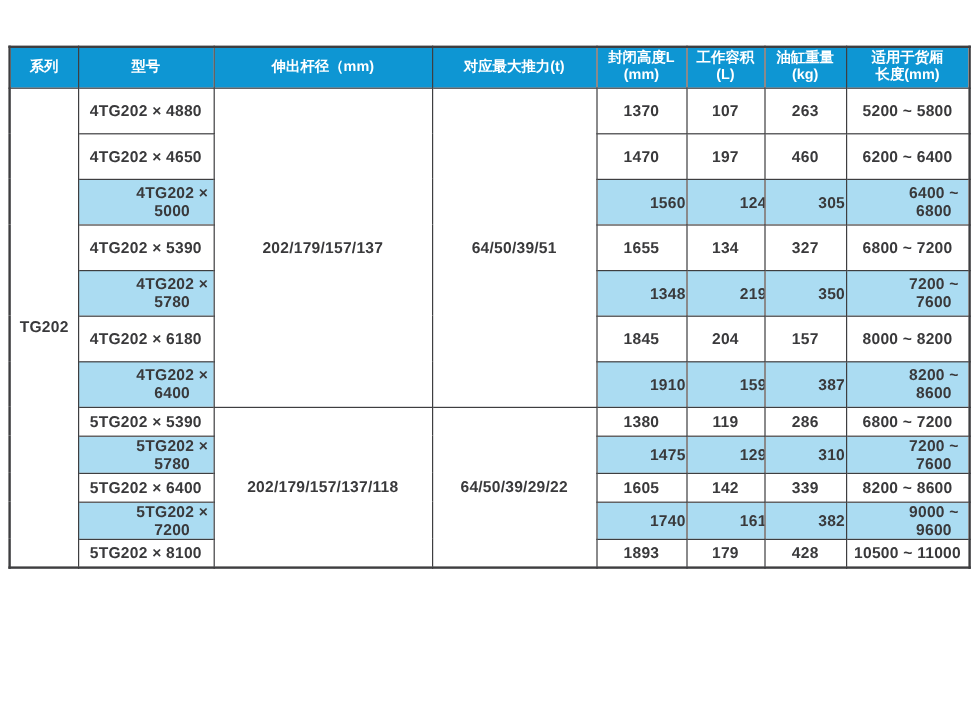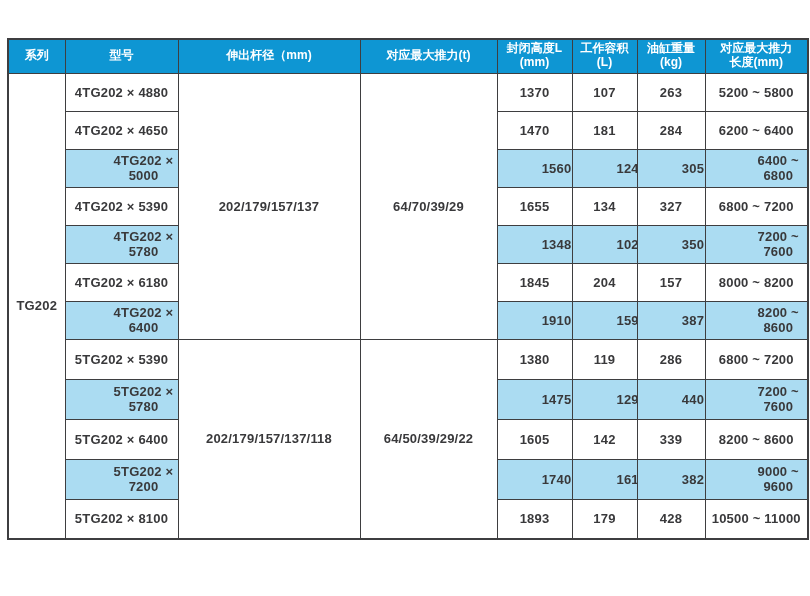--- a/index.html
+++ b/index.html
@@ -40,21 +40,21 @@
     margin-top: 36px;
   }
   td {
     font-size: 13px;
     font-weight: bold;
     color: var(--body-text, #39393b);
     background: #ffffff;
     letter-spacing: 0.2px;
   }
   tr.g1 td { height: 38px; }
-  tr.g2 td { height: 40px; }
+  tr.g2 td { height: 24px; }
   tr.hl td.data-cell { background: var(--stripe-bg, #abdcf2); padding-left: 44px; }
 </style>
 </head>
 <body>
 
 <div class="page">
   <table class="spec">
     <colgroup>
       <col style="width:57px">
       <col style="width:113px">
@@ -68,60 +68,60 @@
     <thead>
       <tr>
         <th>系列</th>
         <th>型号</th>
         <th>伸出杆径（mm)</th>
         <th>对应最大推力(t)</th>
         <th>封闭高度L
 (mm)</th>
         <th>工作容积 (L)</th>
         <th>油缸重量(kg)</th>
-        <th>对应最大推力
+        <th>适用于货厢
 长度(mm)</th>
       </tr>
     </thead>
     <tbody id="spec-tbody">
         <tr class="g1">
           <td class="merged-cell" rowspan="12">TG202</td>
           <td class="data-cell">4TG202 × 4880</td>
           <td class="merged-cell" rowspan="7">202/179/157/137</td>
-          <td class="merged-cell" rowspan="7">64/70/39/29</td>
+          <td class="merged-cell" rowspan="7">64/50/39/51</td>
           <td class="data-cell">1370</td>
           <td class="data-cell">107</td>
           <td class="data-cell">263</td>
           <td class="data-cell">5200 ~ 5800</td>
         </tr>
         <tr class="g1">
           <td class="data-cell">4TG202 × 4650</td>
           <td class="data-cell">1470</td>
-          <td class="data-cell">181</td>
-          <td class="data-cell">284</td>
+          <td class="data-cell">197</td>
+          <td class="data-cell">460</td>
           <td class="data-cell">6200 ~ 6400</td>
         </tr>
         <tr class="hl g1">
           <td class="data-cell">4TG202 × 5000</td>
           <td class="data-cell">1560</td>
           <td class="data-cell">124</td>
           <td class="data-cell">305</td>
           <td class="data-cell">6400 ~ 6800</td>
         </tr>
         <tr class="g1">
           <td class="data-cell">4TG202 × 5390</td>
           <td class="data-cell">1655</td>
           <td class="data-cell">134</td>
           <td class="data-cell">327</td>
           <td class="data-cell">6800 ~ 7200</td>
         </tr>
         <tr class="hl g1">
           <td class="data-cell">4TG202 × 5780</td>
           <td class="data-cell">1348</td>
-          <td class="data-cell">102</td>
+          <td class="data-cell">219</td>
           <td class="data-cell">350</td>
           <td class="data-cell">7200 ~ 7600</td>
         </tr>
         <tr class="g1">
           <td class="data-cell">4TG202 × 6180</td>
           <td class="data-cell">1845</td>
           <td class="data-cell">204</td>
           <td class="data-cell">157</td>
           <td class="data-cell">8000 ~ 8200</td>
         </tr>
@@ -138,21 +138,21 @@
           <td class="merged-cell" rowspan="5">64/50/39/29/22</td>
           <td class="data-cell">1380</td>
           <td class="data-cell">119</td>
           <td class="data-cell">286</td>
           <td class="data-cell">6800 ~ 7200</td>
         </tr>
         <tr class="hl g2">
           <td class="data-cell">5TG202 × 5780</td>
           <td class="data-cell">1475</td>
           <td class="data-cell">129</td>
-          <td class="data-cell">440</td>
+          <td class="data-cell">310</td>
           <td class="data-cell">7200 ~ 7600</td>
         </tr>
         <tr class="g2">
           <td class="data-cell">5TG202 × 6400</td>
           <td class="data-cell">1605</td>
           <td class="data-cell">142</td>
           <td class="data-cell">339</td>
           <td class="data-cell">8200 ~ 8600</td>
         </tr>
         <tr class="hl g2">

